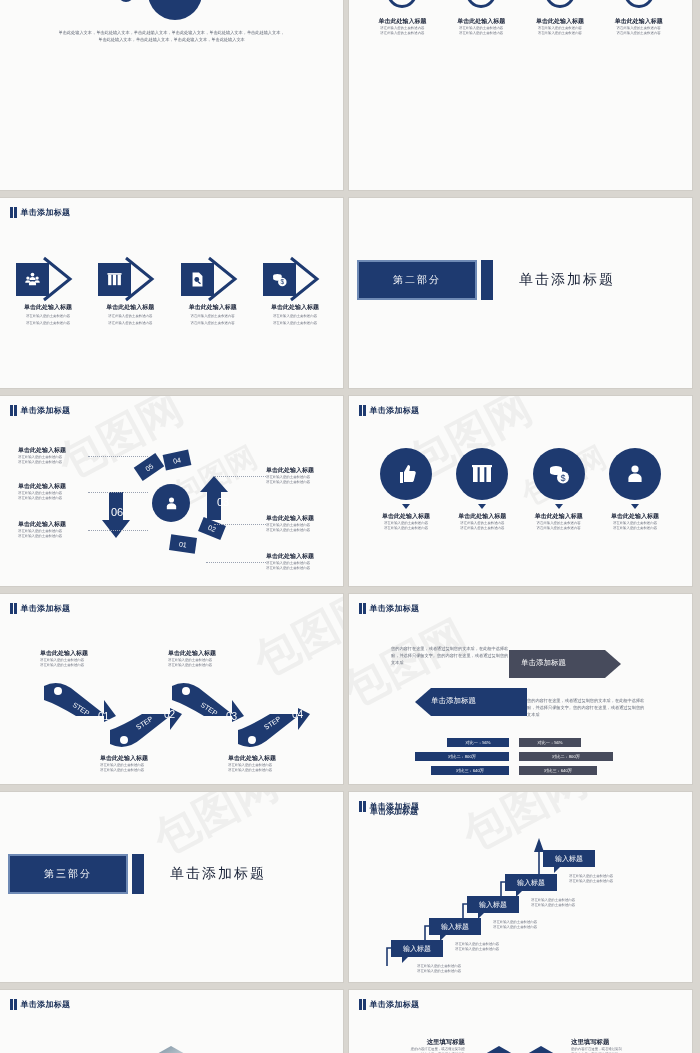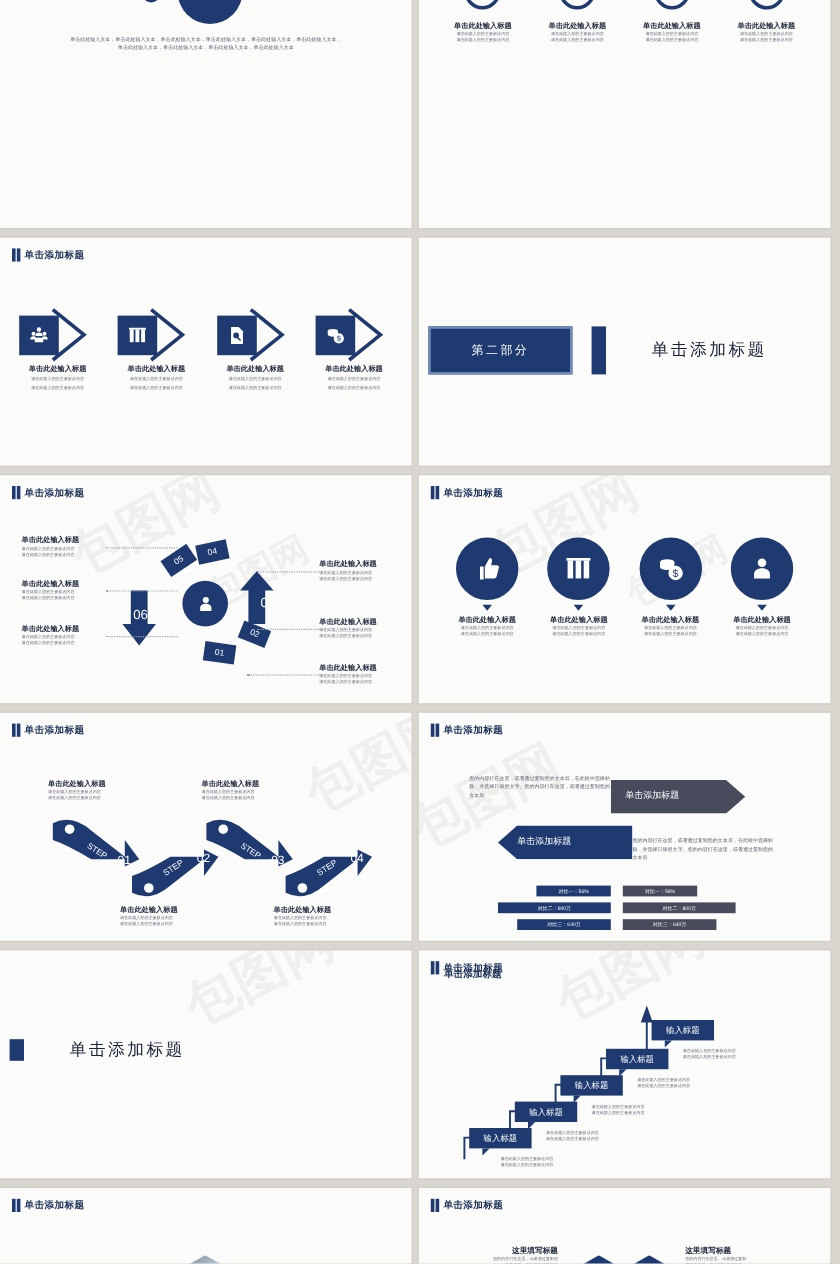--- a/index.html
+++ b/index.html
@@ -64,21 +64,21 @@
   .chev-col { width: 72px; text-align: center; }
   .chevwrap { position: relative; height: 46px; }
   .chev-sq { position: absolute; left: 4px; top: 7px; width: 33px; height: 33px; background: #1e3a70;
              display: flex; align-items: center; justify-content: center; }
   .chev-sq svg { width: 17px; height: 17px; fill: #fff; }
   .chev-out { position: absolute; left: 28px; top: 0; }
   .chev-col .hd { margin-top: 1px; }
   .chev-col .bd { margin-top: 2px; }
 
   
-  .divider { position: absolute; left: 8px; top: 74px; display: flex; align-items: stretch; gap: 16px; }
+  .divider { position: absolute; left: 8px; top: 62px; display: flex; align-items: stretch; gap: 4px; }
   .div-box { width: 120px; height: 40px; background: #1e3a70; border: 2px solid #6f8ab5;
              display: flex; align-items: center; justify-content: center;
              color: #fff; font-size: 10px; letter-spacing: 2px; }
   .div-bar { width: 12px; background: #1e3a70; }
   .div-title { margin-left: 22px; align-self: center; font-size: 14px; color: #1a2338; letter-spacing: 2px; }
 
   
   .cyc { position: absolute; inset: 0; }
   .cyc .lbl { position: absolute; width: 70px; }
   .cyc .lbl.r { text-align: left; }
@@ -504,20 +504,21 @@
       <div class="bar dark" style="left:170px; top:158px; width:94px;">对比二：800万</div>
       <div class="bar dark" style="left:170px; top:172px; width:78px;">对比三：640万</div>
     </div>
   </div>
 
   <div class="slide">
     <div class="wm">
         <span class="w1" style="left:150px; top:-10px;">包图网</span>
       </div>
     <div class="divider">
+      <div class="div-box">第三部分</div>
       <div class="div-bar"></div>
       <div class="div-title">单击添加标题</div>
     </div>
   </div>
 
   <div class="slide">
     <div class="wm">
         <span class="w1" style="left:110px; top:-14px;">包图网</span>
       </div>
     <div class="stitle dbl">

